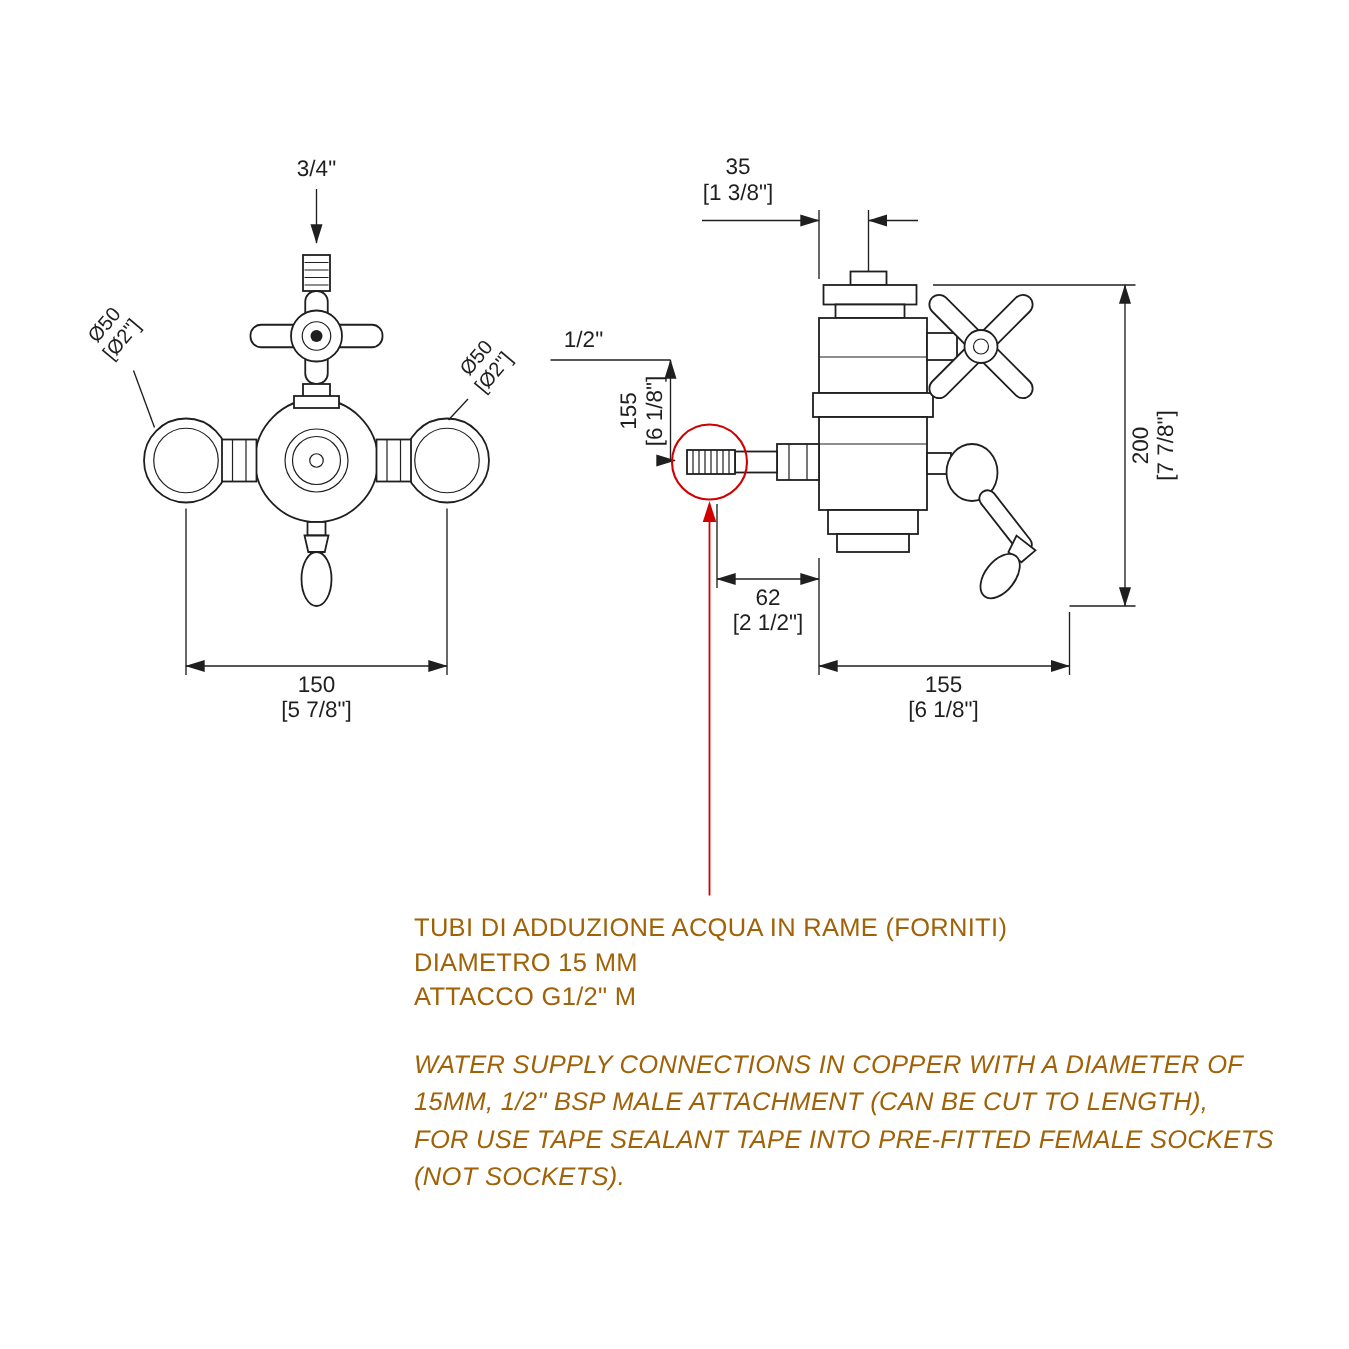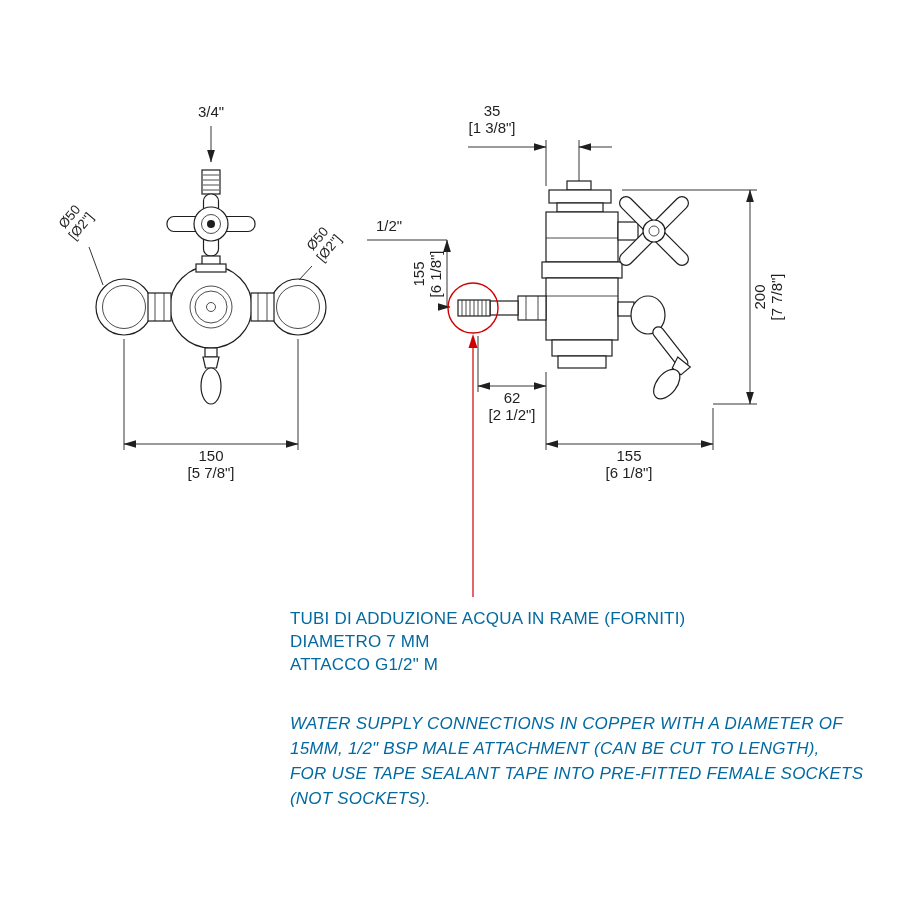--- a/index.html
+++ b/index.html
@@ -4,23 +4,23 @@
 <style>
   html,body{margin:0;padding:0;background:#fff;}
   .canvas{position:relative;width:899px;height:899px;background:#fff;overflow:hidden;font-family:"Liberation Sans",sans-serif;}
   .canvas > svg{position:absolute;left:0;top:0;}
   .fw{fill:#fff;stroke:#1f1f1f;stroke-width:1.2;}
   .ln{fill:none;stroke:#1f1f1f;stroke-width:0.8;}
   .dim{fill:none;stroke:#1f1f1f;stroke-width:0.9;}
   text{font-family:"Liberation Sans",sans-serif;fill:#1f1f1f;}
   .dt{font-size:15px;}
   .ds{font-size:13.5px;}
-  .notes{position:absolute;left:290px;top:607px;width:600px;color:#0369a1;}
+  .notes{position:absolute;left:276px;top:607px;width:600px;color:#a16207;}
   .it-line{font-size:17px;line-height:23px;letter-spacing:.2px;}
-  .en-block{margin-top:35px;}
+  .en-block{margin-top:21px;}
   .en-line{font-size:17px;line-height:25px;font-style:italic;letter-spacing:.2px;}
 </style>
 </head>
 <body>
 
 <div class="canvas">
 
 <svg width="899" height="899" viewBox="0 0 899 899">
   <defs>
     <marker id="ma" viewBox="0 0 12 10" refX="11.5" refY="5" markerWidth="13" markerHeight="11" orient="auto-start-reverse" markerUnits="userSpaceOnUse">
@@ -181,21 +181,21 @@
     </g>
 
     <circle cx="473" cy="308" r="25" fill="none" stroke="#d10000" stroke-width="1.4"></circle>
     <line x1="473" y1="346" x2="473" y2="597" stroke="#d10000" stroke-width="1.2"></line>
     <polygon points="473,334 468.5,348 477.5,348" fill="#d10000"></polygon>
   </g>
 </svg>
 
 <div class="notes">
   <div class="it-line">TUBI DI ADDUZIONE ACQUA IN RAME (FORNITI)</div>
-  <div class="it-line">DIAMETRO 7 MM</div>
+  <div class="it-line">DIAMETRO 15 MM</div>
   <div class="it-line">ATTACCO G1/2" M</div>
   <div class="en-block">
     <div class="en-line">WATER SUPPLY CONNECTIONS IN COPPER WITH A DIAMETER OF</div>
     <div class="en-line">15MM, 1/2" BSP MALE ATTACHMENT (CAN BE CUT TO LENGTH),</div>
     <div class="en-line">FOR USE TAPE SEALANT TAPE INTO PRE-FITTED FEMALE SOCKETS</div>
     <div class="en-line">(NOT SOCKETS).</div>
   </div>
 </div>
 
 </div>

